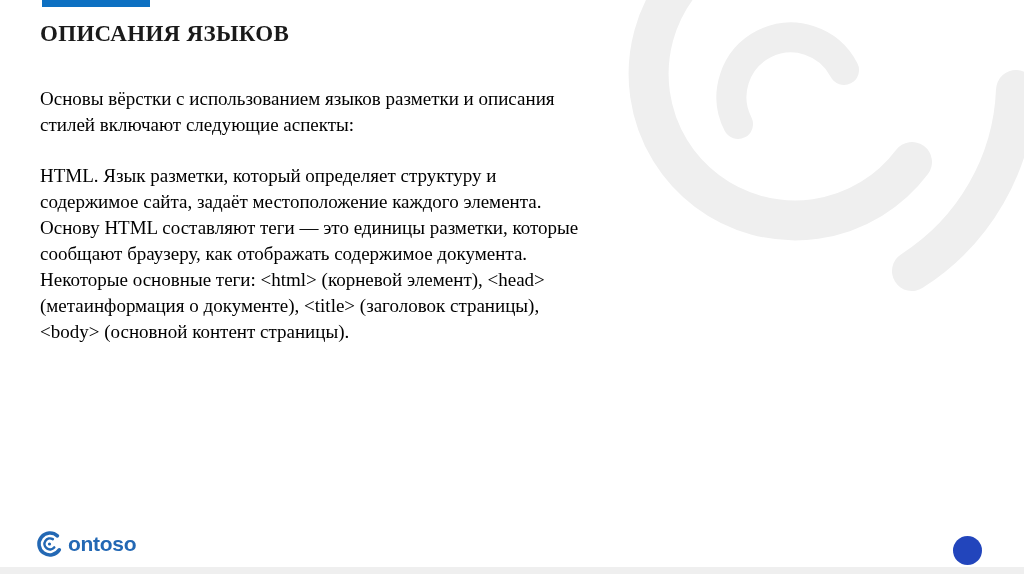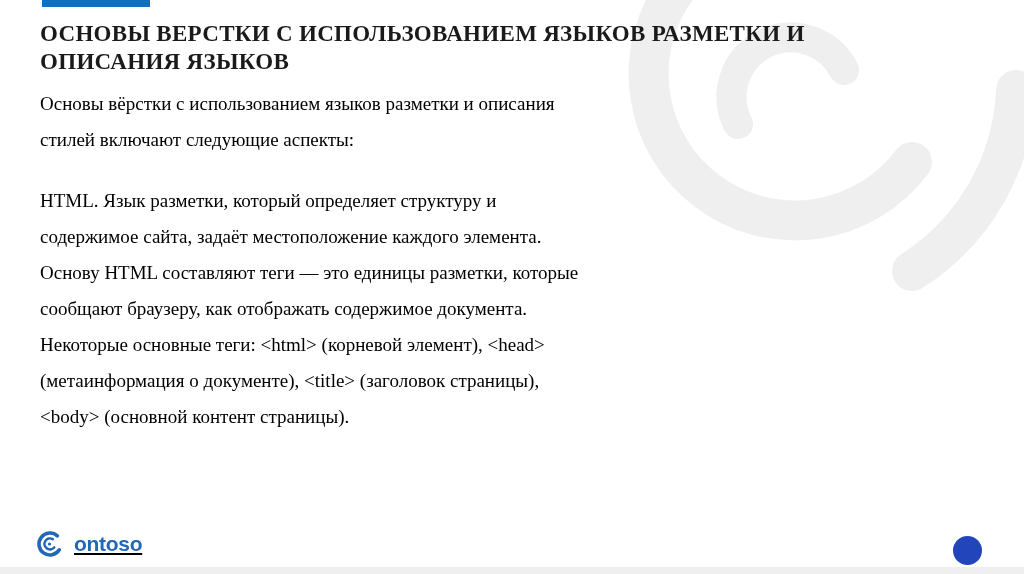--- a/index.html
+++ b/index.html
@@ -9,27 +9,27 @@
   }
   .accent-bar{position:absolute;left:42px;top:0;width:108px;height:7px;}
   .watermark{position:absolute;left:0;top:0;width:1024px;height:574px;}
   .slide-title{
     position:absolute;left:40px;top:20px;margin:0;width:900px;
     font-size:23px;line-height:28px;font-weight:bold;color:#1a1a1a;
     letter-spacing:0.3px;
   }
   .slide-body{
     position:absolute;left:40px;top:86px;width:540px;
-    font-size:19px;line-height:36px;color:#000;
+    font-size:19px;line-height:26px;color:#000;
   }
   .slide-body p{margin:0 0 25px 0;}
   .footer-line{position:absolute;left:0;bottom:0;width:1024px;height:7px;}
   .logo{
     position:absolute;left:36px;top:529px;height:30px;
-    display:flex;align-items:center;gap:8px;text-decoration:underline;
+    display:flex;align-items:center;gap:2px;
   }
   .logo-text{
     font-family:"Liberation Sans","DejaVu Sans",sans-serif;
     font-weight:bold;font-size:21px;letter-spacing:-0.3px;line-height:30px;
   }
   .bottom-dot{position:absolute;left:951px;top:534px;width:33px;height:33px;}
 </style>
 </head>
 <body>
 
@@ -37,21 +37,20 @@
 
   <div class="accent-bar" style="background-color: rgb(13, 112, 194);"></div>
 
   <svg class="watermark" viewBox="0 0 1024 574" fill="none">
     <path d="M 738 124 A 58 58 0 1 1 844 70" stroke-width="30" stroke-linecap="round" stroke="#EFEFEF"></path>
     <path d="M 678 -14 A 146 146 0 1 0 912 162" stroke-width="40" stroke-linecap="round" stroke="#EFEFEF"></path>
     <path d="M 1016 90 A 225 225 0 0 1 912 271" stroke-width="40" stroke-linecap="round" stroke="#EFEFEF"></path>
   </svg>
 
   <h1 class="slide-title">
-    <div>ОСНОВЫ ВЕРСТКИ С ИСПОЛЬЗОВАНИЕМ ЯЗЫКОВ РАЗМЕТКИ И</div>
     <div>ОПИСАНИЯ ЯЗЫКОВ</div>
   </h1>
 
   <div class="slide-body">
     <p>Основы вёрстки с использованием языков разметки и описания стилей включают следующие аспекты:</p>
     <p>HTML. Язык разметки, который определяет структуру и содержимое сайта, задаёт местоположение каждого элемента. Основу HTML составляют теги — это единицы разметки, которые сообщают браузеру, как отображать содержимое документа. Некоторые основные теги: &lt;html&gt; (корневой элемент), &lt;head&gt; (метаинформация о документе), &lt;title&gt; (заголовок страницы), &lt;body&gt; (основной контент страницы).</p>
   </div>
 
   <div class="footer-line" style="background-color: rgb(239, 239, 239);"></div>
 

